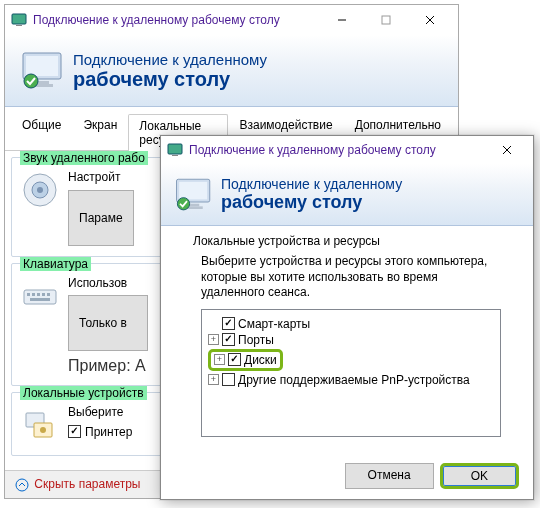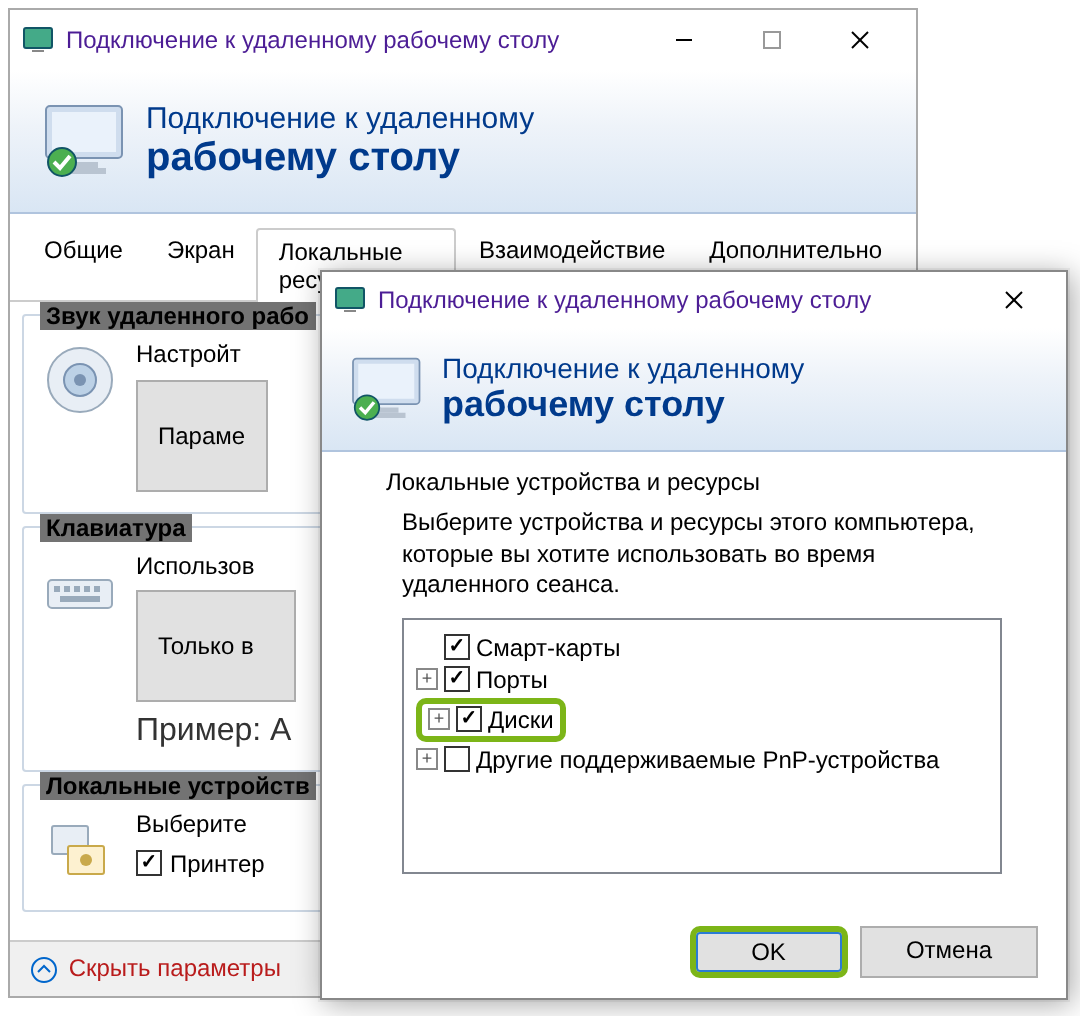--- a/index.html
+++ b/index.html
@@ -17,21 +17,21 @@
   .banner-icon { width: 48px; height: 48px; margin-right: 6px; }
   .banner-text .line1 { color: #003a8c; font-size: 15px; }
   .banner-text .line2 { color: #003a8c; font-size: 20px; font-weight: bold; }
 
   .tabs { display: flex; padding: 6px 6px 0 6px; background: #fff; border-bottom: 1px solid #ccc; }
   .tab { padding: 4px 10px; font-size: 12px; background: #fff; border: 1px solid transparent; border-bottom: none; border-radius: 2px 2px 0 0; cursor: default; }
   .tab.active { border-color: #ccc; background: #fff; position: relative; top: 1px; }
 
   .panel-body { padding: 6px; }
   .group { border: 1px solid #ccd7e4; border-radius: 2px; margin-bottom: 6px; padding: 6px 8px 10px 8px; position: relative; }
-  .group-title { position: relative; top: -13px; background: #737373; display: inline-block; padding: 0 3px; font-size: 12px; font-weight: bold; }
+  .group-title { position: relative; top: -13px; background: #86efac; display: inline-block; padding: 0 3px; font-size: 12px; }
   .group-content { display: flex; gap: 8px; margin-top: -8px; }
   .group-icon { width: 40px; height: 40px; flex-shrink: 0; }
   .group-text { font-size: 12px; line-height: 1.3; }
   .btn { display: inline-block; border: 1px solid #adadad; background: #e1e1e1; padding: 20px 10px; font-size: 12px; margin-top: 4px; }
   .hint { font-size: 16px; color: #333; }
   .checkbox-row { display: flex; align-items: center; gap: 4px; margin-top: 4px; }
 
   .footer-main { display: flex; align-items: center; padding: 6px 10px; border-top: 1px solid #ccc; position: absolute; bottom: 0; left: 0; right: 0; background: #f0f0f0; }
   .footer-main .link { color: #b91c1c; cursor: default; font-size: 12px; }
   .footer-main .link svg { vertical-align: middle; margin-right: 2px; }
@@ -250,16 +250,16 @@
       </div>
       <div class="tree-row">
         <span class="expander">+</span>
         <span class="cb"></span>
         <span>Другие поддерживаемые PnP-устройства</span>
       </div>
     </div>
   </div>
 
   <div class="d-footer">
+    <span class="d-btn">Отмена</span>
     <span class="d-btn ok">OK</span>
-    <span class="d-btn">Отмена</span>
   </div>
 </div>
 
 </body></html>

